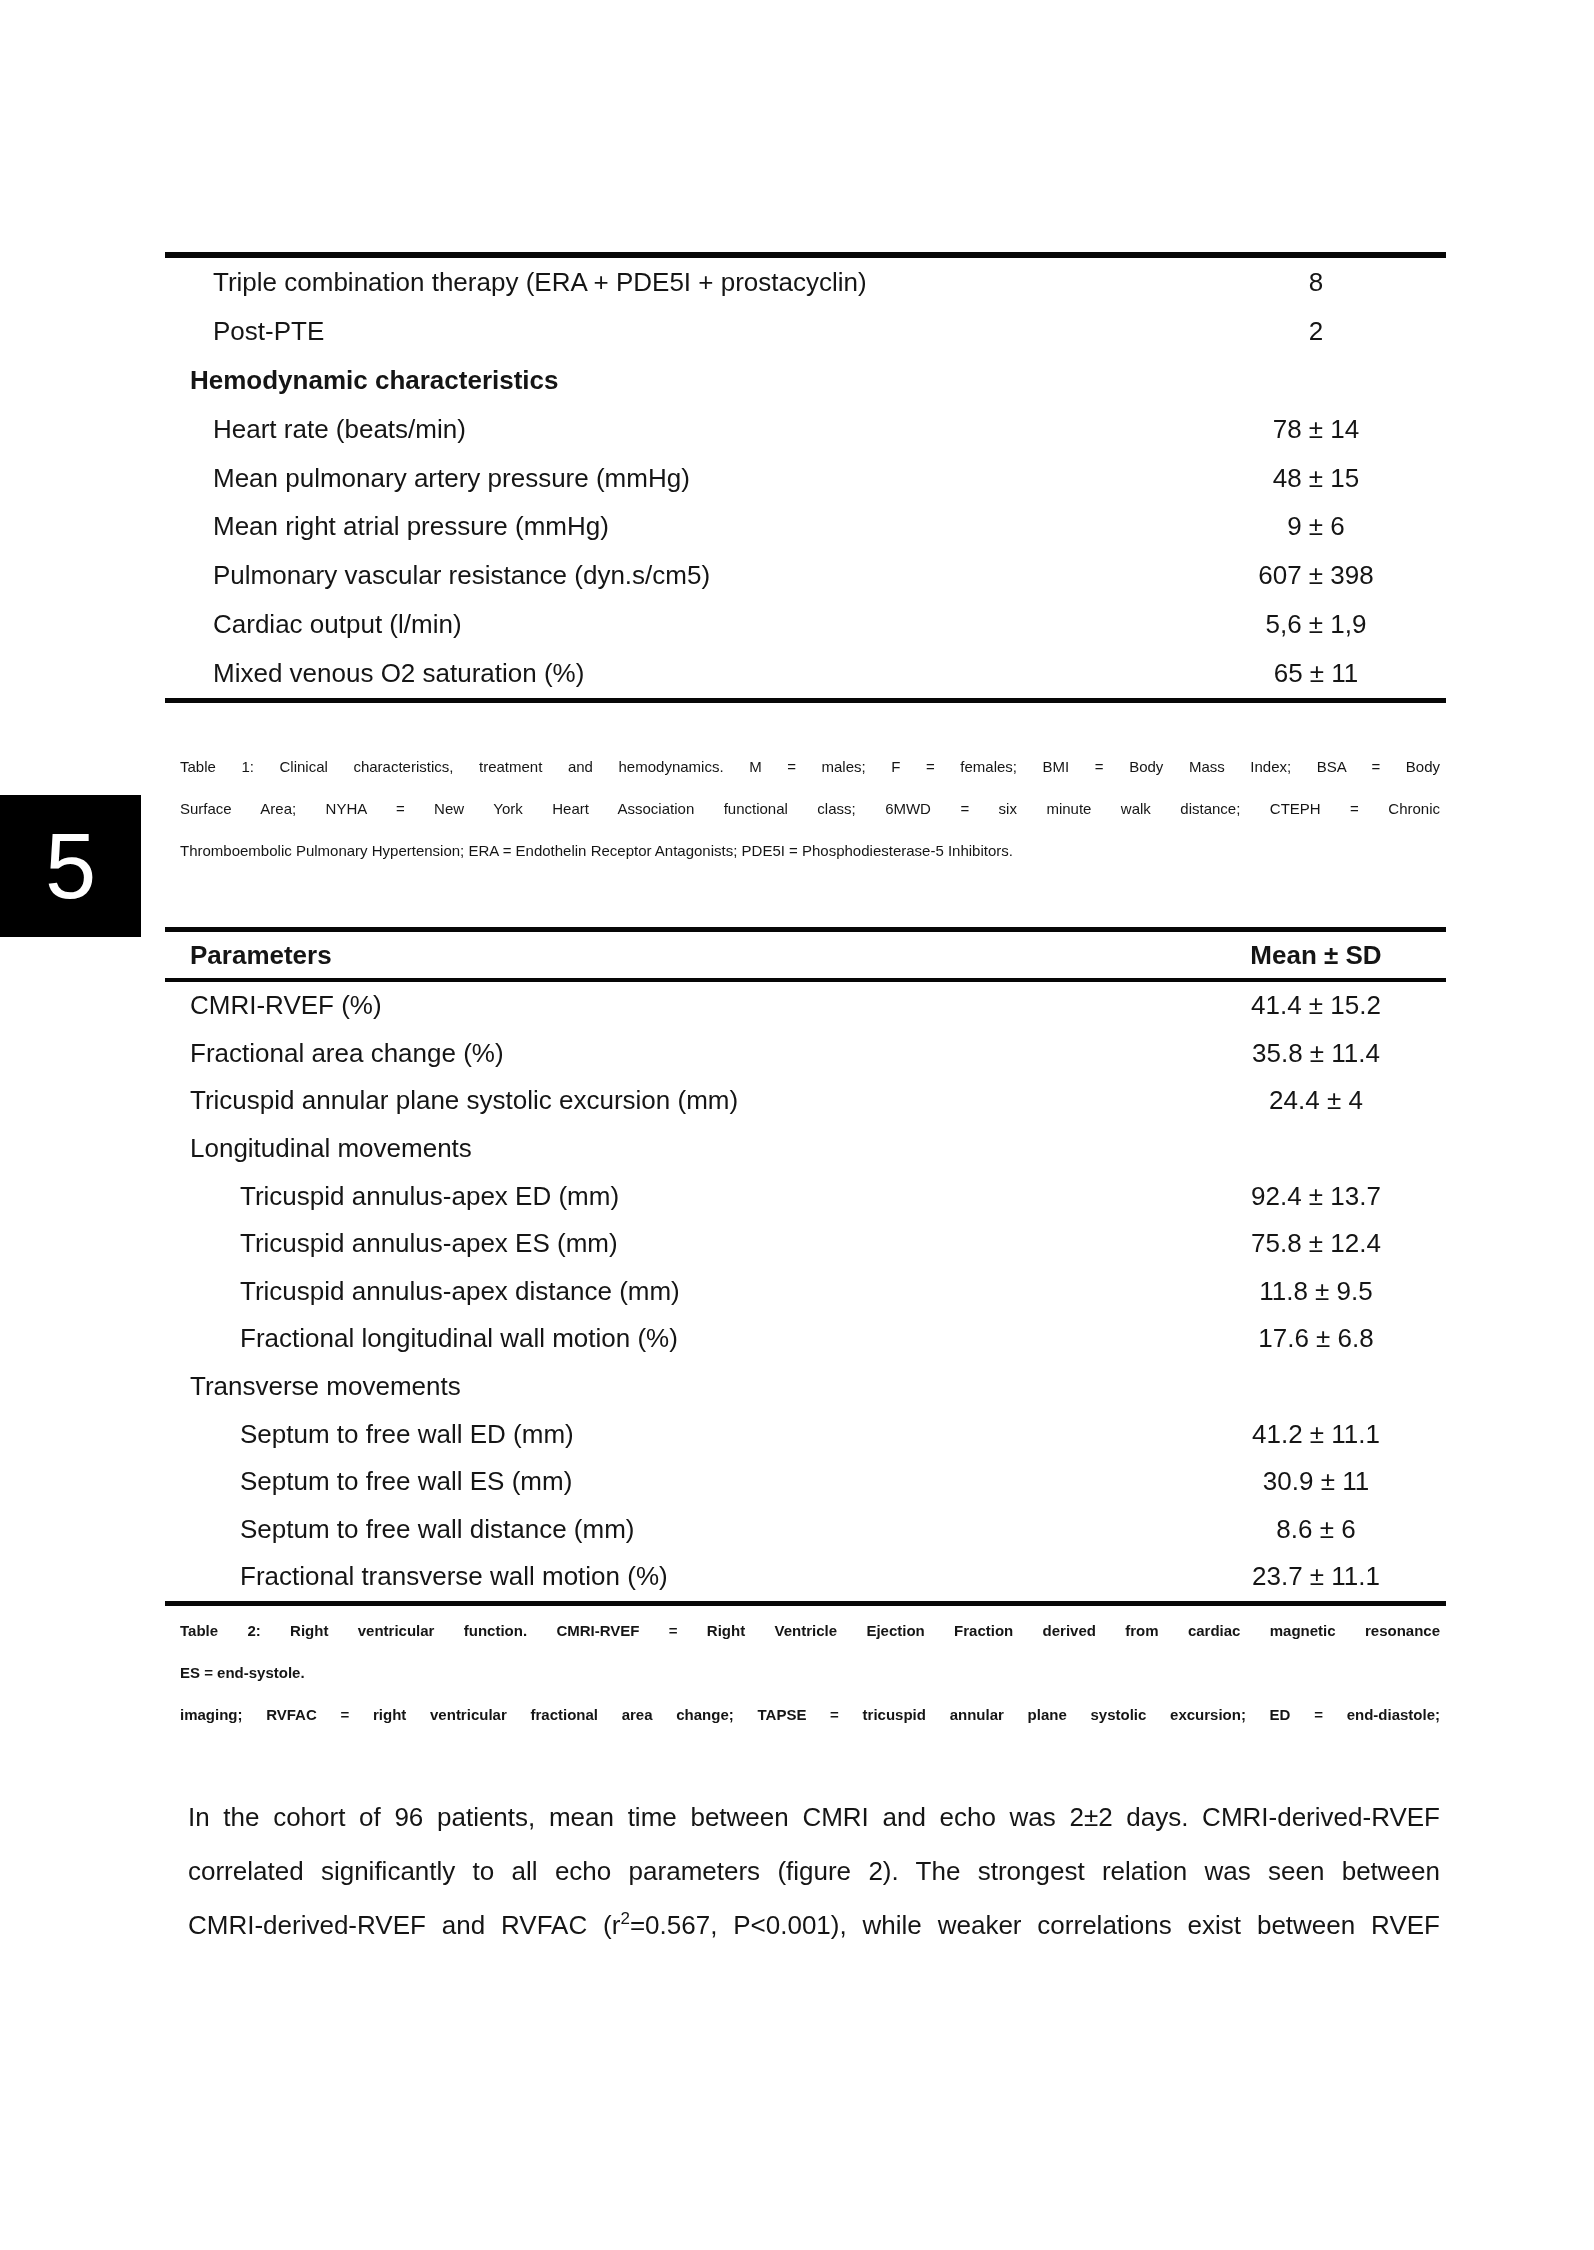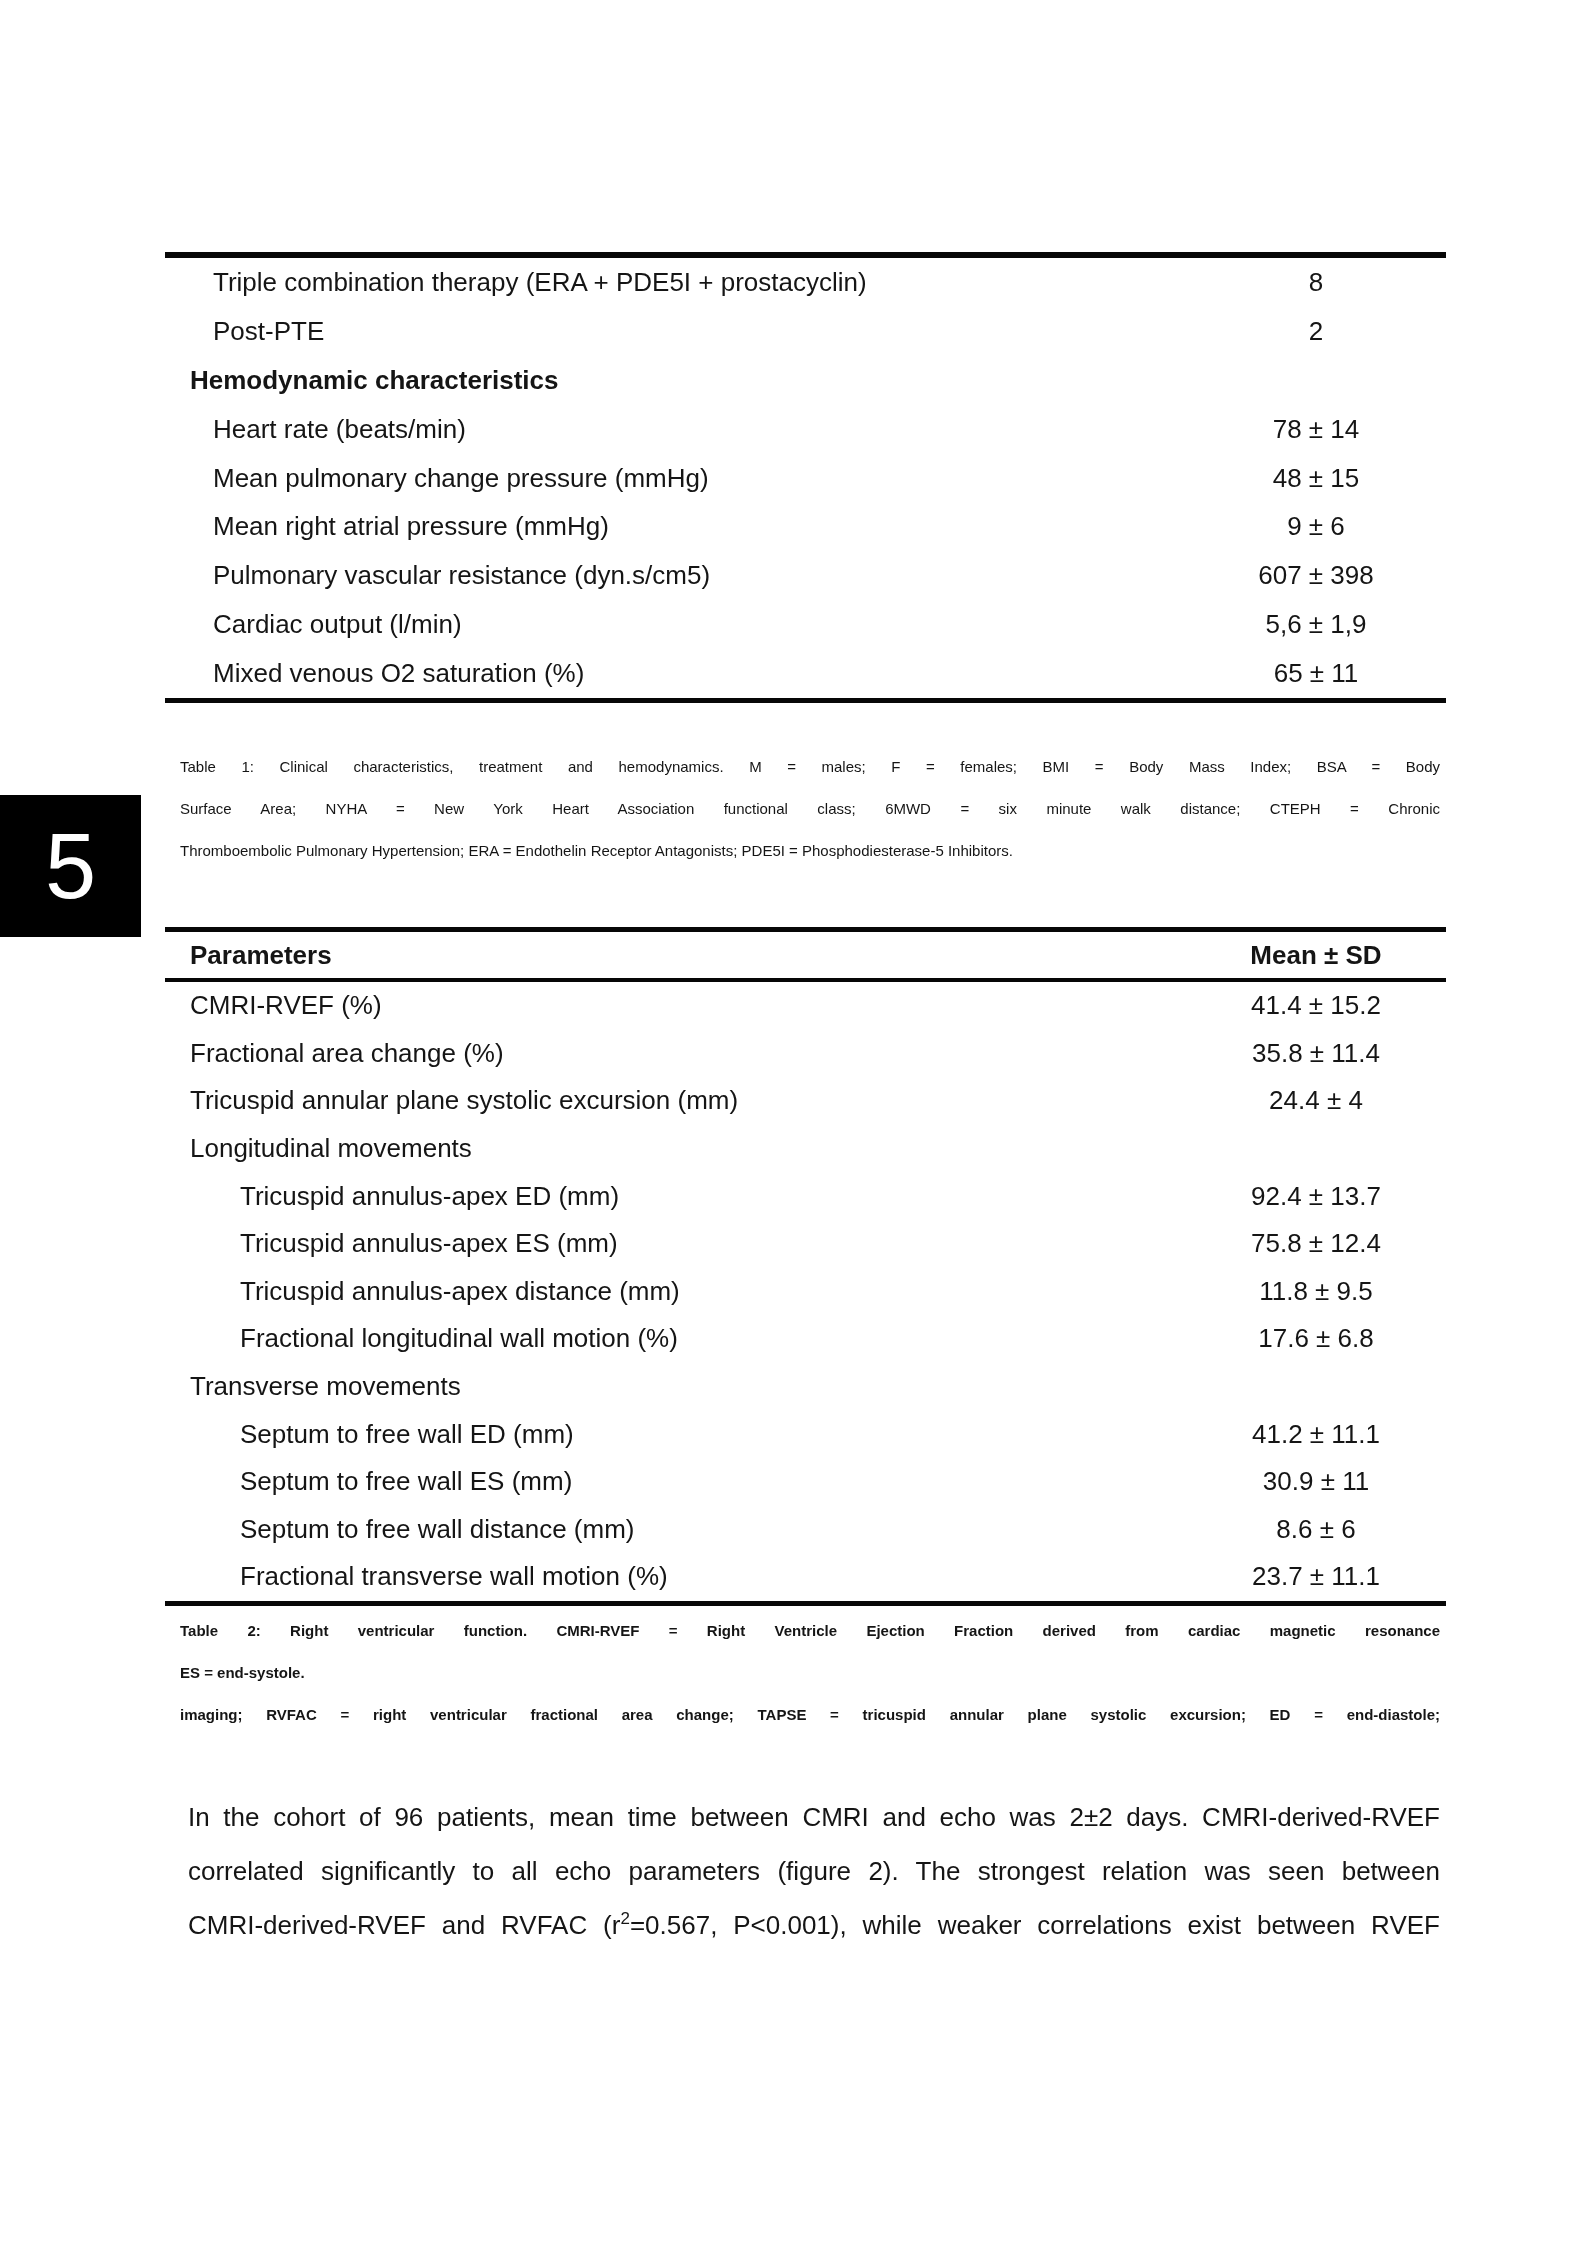--- a/index.html
+++ b/index.html
@@ -64,21 +64,21 @@
     </div>
     <div class="trow">
       <span class="tlabel ind-group1 bold">Hemodynamic characteristics</span>
       <span class="tvalue"></span>
     </div>
     <div class="trow">
       <span class="tlabel ind-item1">Heart rate (beats/min)</span>
       <span class="tvalue">78 ± 14</span>
     </div>
     <div class="trow">
-      <span class="tlabel ind-item1">Mean pulmonary change pressure (mmHg)</span>
+      <span class="tlabel ind-item1">Mean pulmonary artery pressure (mmHg)</span>
       <span class="tvalue">48 ± 15</span>
     </div>
     <div class="trow">
       <span class="tlabel ind-item1">Mean right atrial pressure (mmHg)</span>
       <span class="tvalue">9 ± 6</span>
     </div>
     <div class="trow">
       <span class="tlabel ind-item1">Pulmonary vascular resistance (dyn.s/cm5)</span>
       <span class="tvalue">607 ± 398</span>
     </div>

